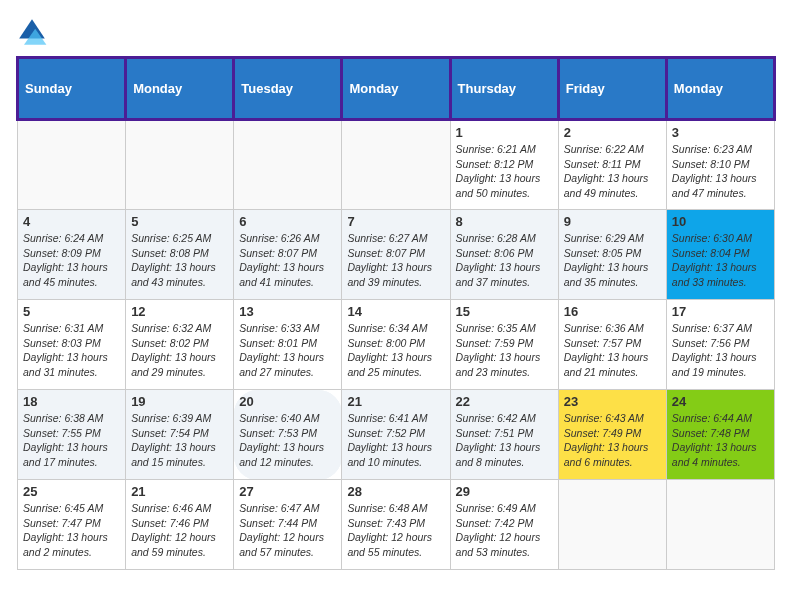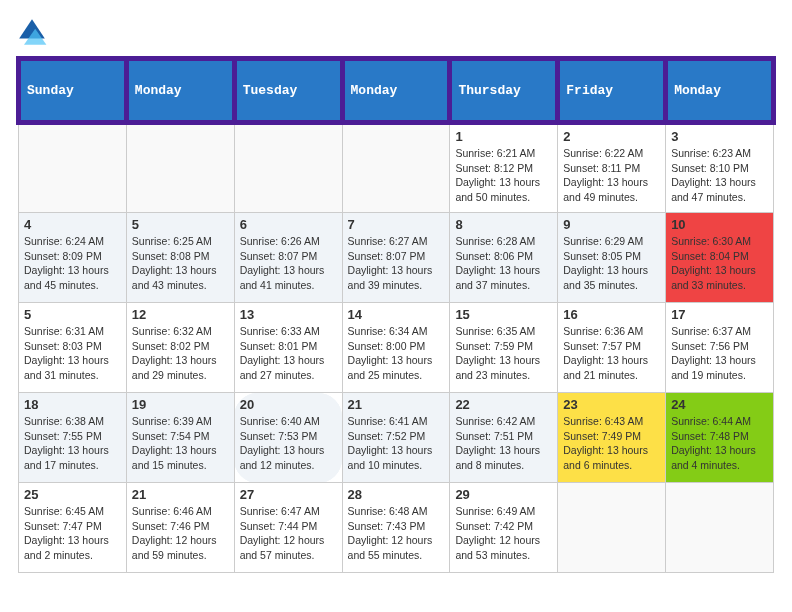--- a/index.html
+++ b/index.html
@@ -49,41 +49,41 @@
       border-collapse: collapse;
       font-size: 11px;
     }
     .calendar th {
       background: #2979c7;
       color: #fff;
       text-align: left;
       padding: 22px 6px;
       font-size: 13px;
       font-weight: bold;
-      border: 5px solid #4c1d95;
-      font-family: Liberation Mono, monospace;
+      border: 3px solid #4c1d95;
     }
     .calendar td {
       border: 1px solid #ccc;
       vertical-align: top;
       padding: 4px 5px;
       width: 108px;
       min-height: 80px;
       height: 90px;
     }
     .day-num {
       font-size: 13px;
       font-weight: bold;
       color: #333;
       margin-bottom: 2px;
     }
     .day-detail {
       font-size: 10.5px;
       color: #333;
       line-height: 1.4;
+      font-style: italic;
     }
     .empty-cell {
       background: #f9f9f9;
     }
     .week-row td {
       background: #fff;
     }
     .week-row:nth-child(even) td {
       background: #f5f5f5;
     }
@@ -157,21 +157,21 @@
           <div class="day-detail">Sunrise: 6:27 AM<br>Sunset: 8:07 PM<br>Daylight: 13 hours<br>and 39 minutes.</div>
         </td>
         <td style="background: rgb(240, 244, 248);">
           <div class="day-num">8</div>
           <div class="day-detail">Sunrise: 6:28 AM<br>Sunset: 8:06 PM<br>Daylight: 13 hours<br>and 37 minutes.</div>
         </td>
         <td style="background: rgb(240, 244, 248);">
           <div class="day-num">9</div>
           <div class="day-detail">Sunrise: 6:29 AM<br>Sunset: 8:05 PM<br>Daylight: 13 hours<br>and 35 minutes.</div>
         </td>
-        <td style="background: #ef4444;">
+        <td style="background: #0ea5e9;">
           <div class="day-num">10</div>
           <div class="day-detail">Sunrise: 6:30 AM<br>Sunset: 8:04 PM<br>Daylight: 13 hours<br>and 33 minutes.</div>
         </td>
       </tr>
       <tr class="week-row">
         <td>
           <div class="day-num">5</div>
           <div class="day-detail">Sunrise: 6:31 AM<br>Sunset: 8:03 PM<br>Daylight: 13 hours<br>and 31 minutes.</div>
         </td>
         <td>

